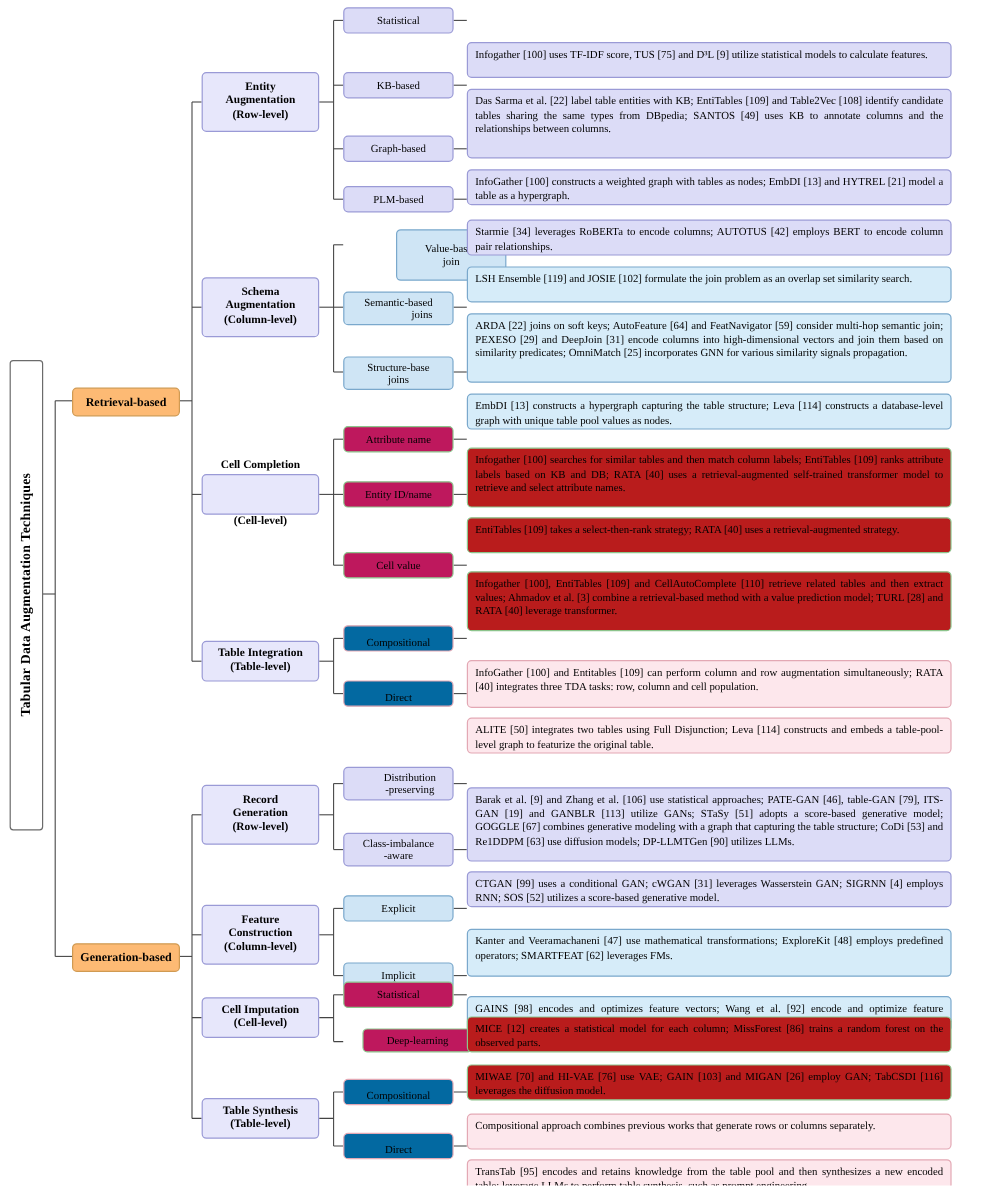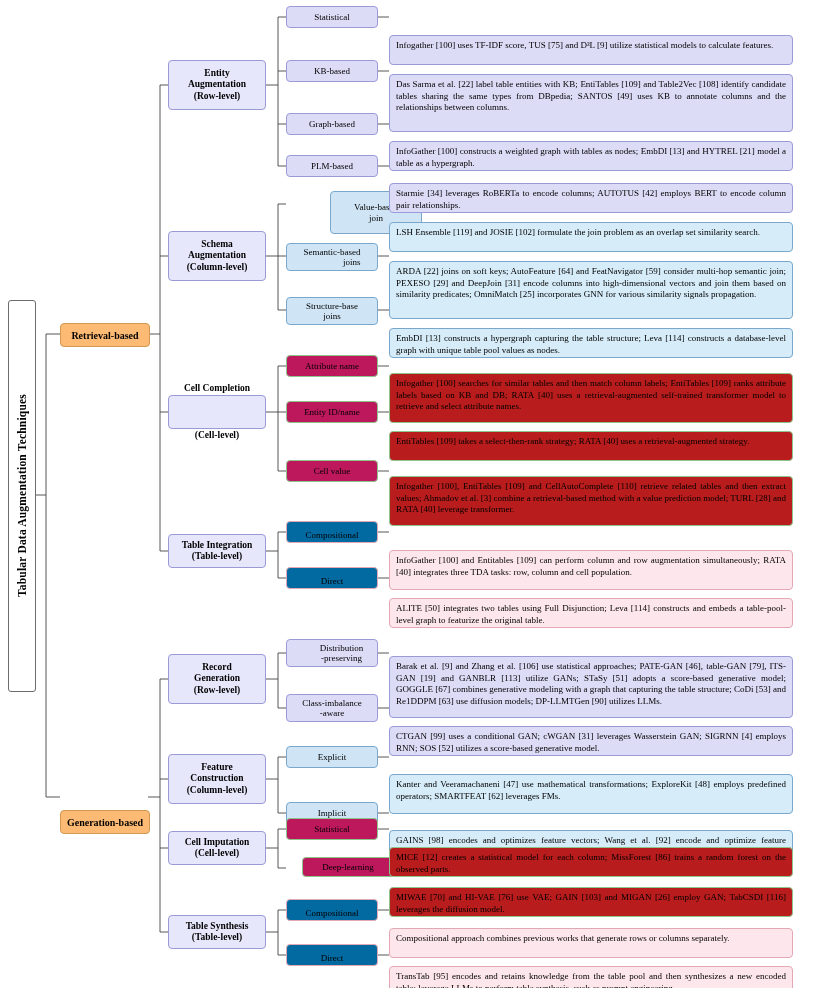--- a/index.html
+++ b/index.html
@@ -146,21 +146,21 @@
     </g>
   </svg>
 
   <div class="root-node">
     <span>Tabular Data Augmentation Techniques</span>
   </div>
 
   <div class="lvl1" style="left:60px;top:323px;">
     <span>Retrieval-based</span>
   </div>
-  <div class="lvl1" style="left:60px;top:786px;margin-top:24px;">
+  <div class="lvl1" style="left:60px;top:786px;">
     <span>Generation-based</span>
   </div>
 
   <div class="lvl2" style="left:168px;top:60px;height:50px;">
     <span>Entity</span>
     <span>Augmentation</span>
     <span>(Row-level)</span>
   </div>
   <div class="lvl2" style="left:168px;top:231px;height:50px;">
     <span>Schema</span>

